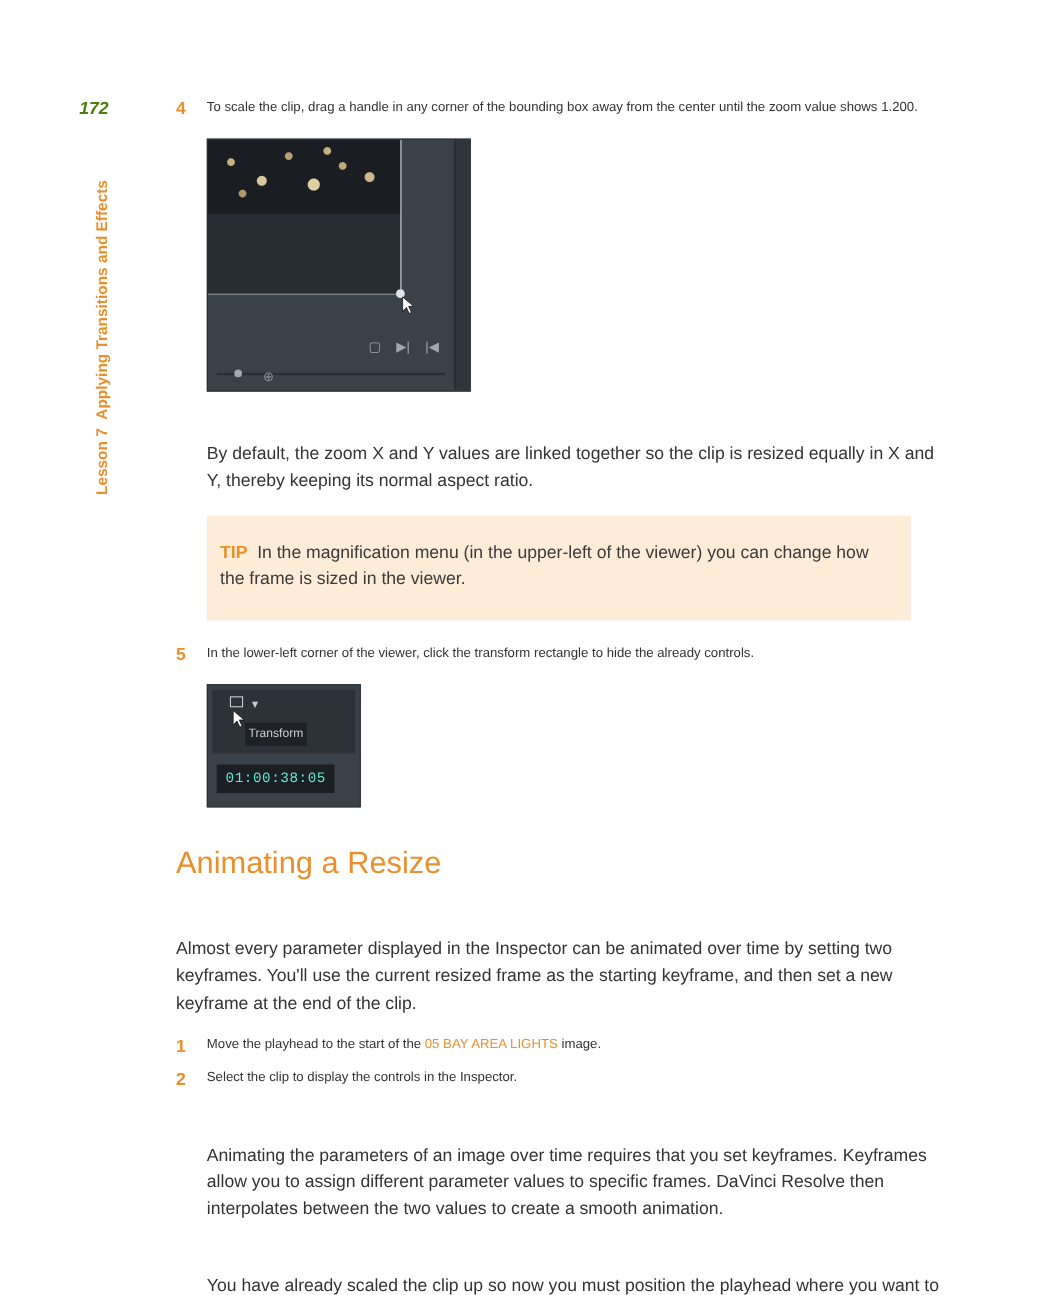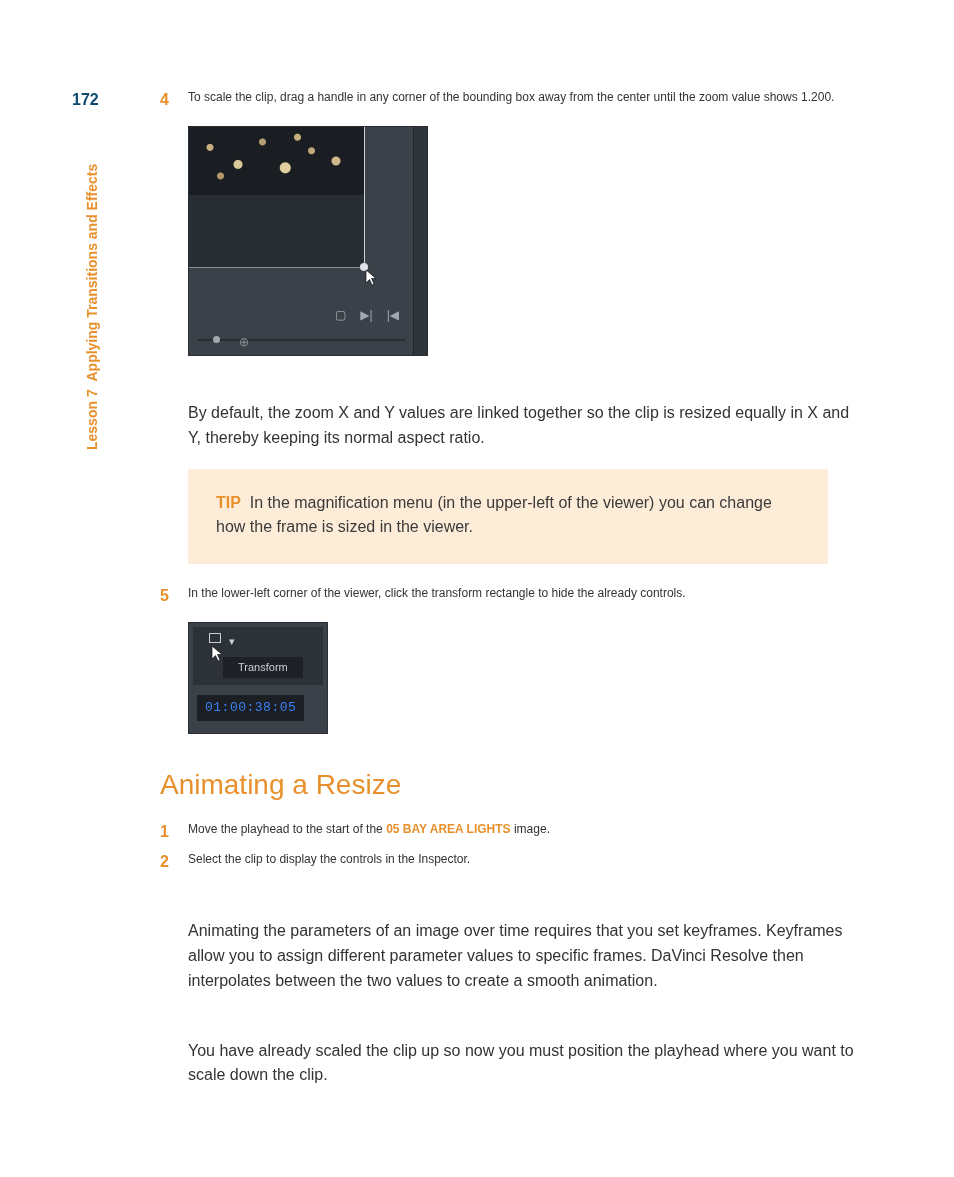--- a/index.html
+++ b/index.html
@@ -11,22 +11,23 @@
     position: relative;
     color: #3a3a3a;
     font-size: 16px;
     line-height: 1.5;
   }
   .page-number {
     position: absolute;
     left: 72px;
     top: 88px;
     font-weight: 700;
-    color: #0c4a6e;
-    font-size: 16px;
+    color: #4d7c0f;
+    font-size: 16px;
+    font-style: italic;
   }
   .sidebar-label {
     position: absolute;
     left: 82px;
     top: 450px;
     transform: rotate(-90deg);
     transform-origin: left top;
     font-size: 14px;
     font-weight: 600;
     color: #e8902c;
@@ -130,21 +131,21 @@
     position:absolute; left:24px; top:209px; width:7px; height:7px;
     background:#a0a8b0; border-radius:50%;
   }
   .sshot1 .track-zoom {
     position:absolute; left:50px; top:206px; color:#8a9098; font-size:12px;
   }
   
   .tip-box {
     margin: 18px 0 20px 28px;
     background: #fdecd8;
-    padding: 22px 28px 24px 28px;
+    padding: 22px 28px 24px 12px;
     width: 640px;
     font-size: 16px;
     color: #3a3a3a;
     line-height: 1.55;
   }
   .tip-box .tip-label {
     color: #e8902c;
     font-weight: 700;
   }
   
@@ -168,37 +169,37 @@
   .sshot2 .chev {
     position:absolute; left:40px; top:10px;
     color:#c8ced4; font-size:11px;
   }
   .sshot2 .cursor2 {
     position:absolute; left:22px; top:22px; color:#fff;
   }
   .sshot2 .tooltip {
     position:absolute; left:34px; top:34px;
     background:#1e2226; color:#c8ced4;
-    font-size:11px; padding:2px 15px;
+    font-size:11px; padding:2px 3px;
   }
   .sshot2 .tc-strip {
     position:absolute; left:8px; top:72px;
-    background:#1b1e22; color:#3b82f6;
+    background:#1b1e22; color:#5eead4;
     font-size:13px; letter-spacing:0.5px;
     padding:3px 8px;
     font-family: "Courier New", monospace;
   }
   .section-heading {
     color: #e8902c;
     font-size: 28px;
     font-weight: 400;
     margin: 10px 0 14px 0;
   }
   .para { font-size:16px; color:#333; line-height:1.55; margin-bottom:14px;margin-top:45px; }
-  .bold-orange { color:#e8902c; font-weight:700; }
+  .bold-orange { color:#e8902c; font-weight:400; }
   .cursor-svg { width:16px; height:18px; display:block; }
 </style>
 </head>
 <body>
 
 <div class="page-number">172</div>
 
 <div class="sidebar-label">
   <span>Lesson 7</span>&nbsp;&nbsp;<span>Applying Transitions and Effects</span>
 </div>
@@ -251,20 +252,21 @@
       <svg class="cursor-svg" viewBox="0 0 16 18">
           <path d="M1 1 L1 14 L4.5 10.5 L7 16 L9 15 L6.5 9.5 L11 9.5 Z" fill="#fff" stroke="#000" stroke-width="0.6"></path>
         </svg>
     </div>
     <div class="tooltip">Transform</div>
     <div class="tc-strip">01:00:38:05</div>
   </div>
 
   <h2 class="section-heading">Animating a Resize</h2>
 
+  <div class="para">Almost every parameter displayed in the Inspector can be animated over time by setting two keyframes. You'll use the current resized frame as the starting keyframe, and then set a new keyframe at the end of the clip.</div>
 
   <div class="step" style="margin-bottom:6px;">
     <div class="step-num">1</div>
     <div class="step-body">
       <span>Move the playhead to the start of the </span><span class="bold-orange">05 BAY AREA LIGHTS</span><span> image.</span>
     </div>
   </div>
 
   <div class="step" style="margin-bottom:6px;">
     <div class="step-num">2</div>

